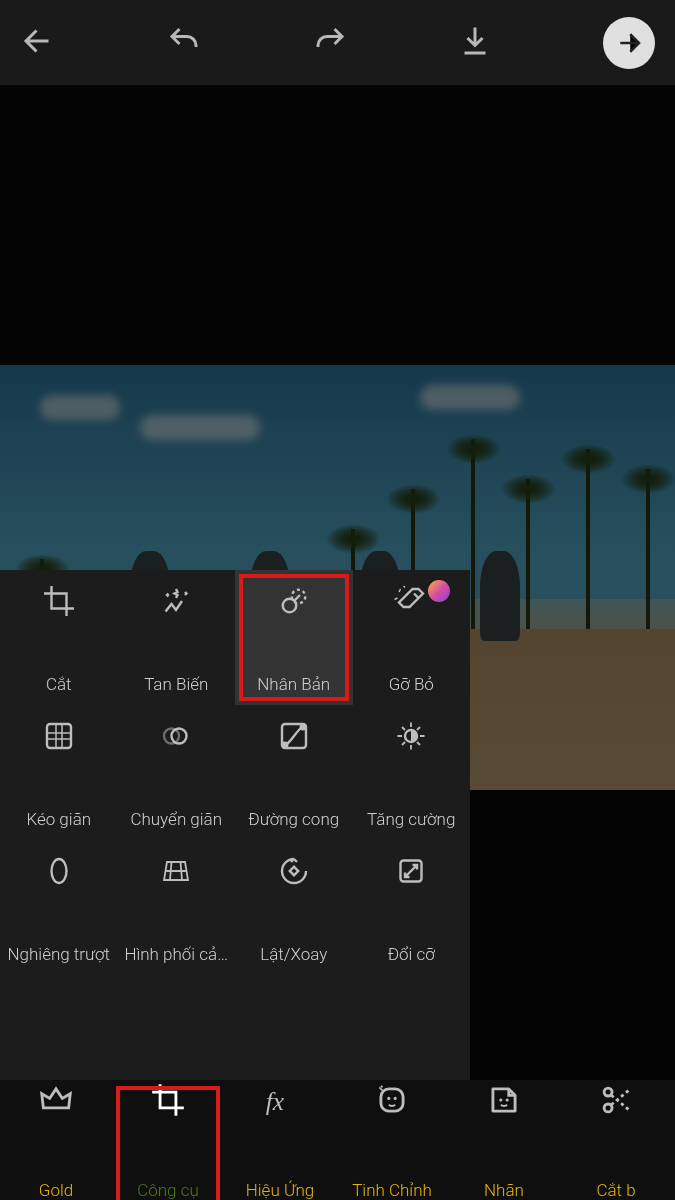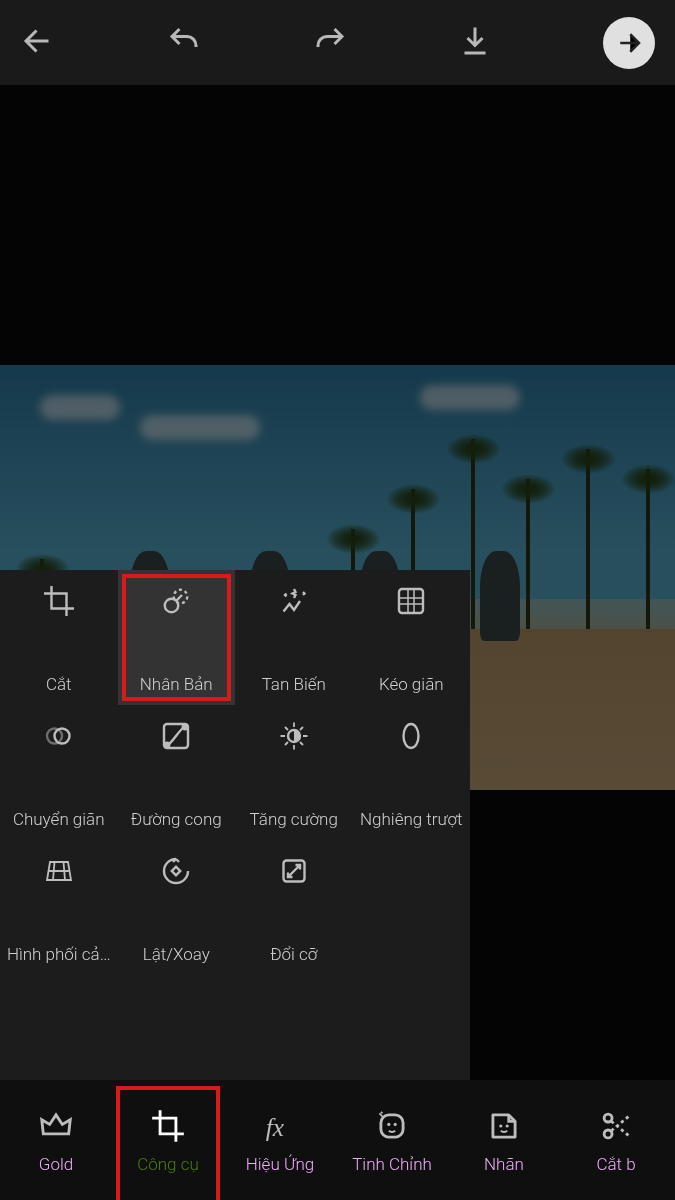--- a/index.html
+++ b/index.html
@@ -100,26 +100,26 @@
   position: absolute;
   bottom: 0; left: 0; right: 0;
   height: 120px;
   background: #0f0f0f;
   display: flex;
   z-index: 70;
 }
 .bottom-cell {
   flex: 0 0 112px;
   height: 120px;
-  display:flex; flex-direction:column; align-items:center; justify-content:center;
+  display:flex; flex-direction:column; align-items:center; justify-content:space-between;
   gap:8px; position:relative;
 }
 .bottom-cell .iconwrap { width:40px; height:40px; display:flex; align-items:center; justify-content:center;}
 .bottom-cell .iconwrap svg { width:38px; height:38px; stroke:#bdbdbd; stroke-width:1.8; fill:none;}
-.bottom-cell .blabel { font-size:17px; color:#f0abfc; font-weight:300;}
+.bottom-cell .blabel { font-size:17px; color:#eab308; font-weight:300;}
 .bottom-cell.active .highlighted-box { position:absolute; top:6px; left:4px; right:4px; bottom:-4px; border:4px solid #d91a1a;}
 </style>
 </head>
 <body>
 
 <div class="topbar">
   <div class="icon">
     <svg viewBox="0 0 24 24">
         <path d="M19 12H5M11 5l-7 7 7 7"></path>
       </svg>
@@ -172,38 +172,48 @@
 <div class="tool-panel">
 
   <div class="tool-cell">
     <div class="iconwrap">
         <svg viewBox="0 0 24 24">
           <path d="M7 2v15h15M2 7h15v15"></path>
         </svg>
       </div>
     <div class="tlabel">Cắt</div>
   </div>
+  <div class="tool-cell">
+    <div class="iconwrap">
+        <svg viewBox="0 0 24 24">
+          <path d="M5 19l4-5 3 4 4-6M12 4l1 2-2 1 2 1-1 2M18 6l1 1-1 1M7 7l-1 1 1 1"></path>
+        </svg>
+      </div>
+    <div class="tlabel">Tan Biến</div>
+  </div>
   <div class="tool-cell highlighted">
     <div class="highlighted-box"></div>
     <div class="iconwrap">
         <svg viewBox="0 0 24 24">
           <circle cx="9" cy="15" r="4.5"></circle>
           <circle cx="15" cy="9" r="4.5" stroke-dasharray="2 2"></circle>
           <path d="M12 12l4-4"></path>
         </svg>
       </div>
     <div class="tlabel">Nhân Bản</div>
   </div>
   <div class="tool-cell">
-    <div class="iconwrap">
-        <svg viewBox="0 0 24 24">
-          <path d="M5 19l4-5 3 4 4-6M12 4l1 2-2 1 2 1-1 2M18 6l1 1-1 1M7 7l-1 1 1 1"></path>
-        </svg>
-      </div>
-    <div class="tlabel">Tan Biến</div>
+    <div class="new-badge"></div>
+    <div class="iconwrap">
+        <svg viewBox="0 0 24 24">
+          <path d="M17 4l3 3-9 9H7l-3-3 9-9zM14 7l3 3"></path>
+          <path d="M4 6l1-2M3 10l-2 1M8 3l-1-1" stroke-width="1"></path>
+        </svg>
+      </div>
+    <div class="tlabel">Gỡ Bỏ</div>
   </div>
 
   <div class="tool-cell">
     <div class="iconwrap">
         <svg viewBox="0 0 24 24">
           <rect x="4" y="4" width="16" height="16" rx="2"></rect>
           <path d="M4 10h16M4 14h16M10 4v16M14 4v16" stroke-width="1"></path>
         </svg>
       </div>
     <div class="tlabel">Kéo giãn</div>

